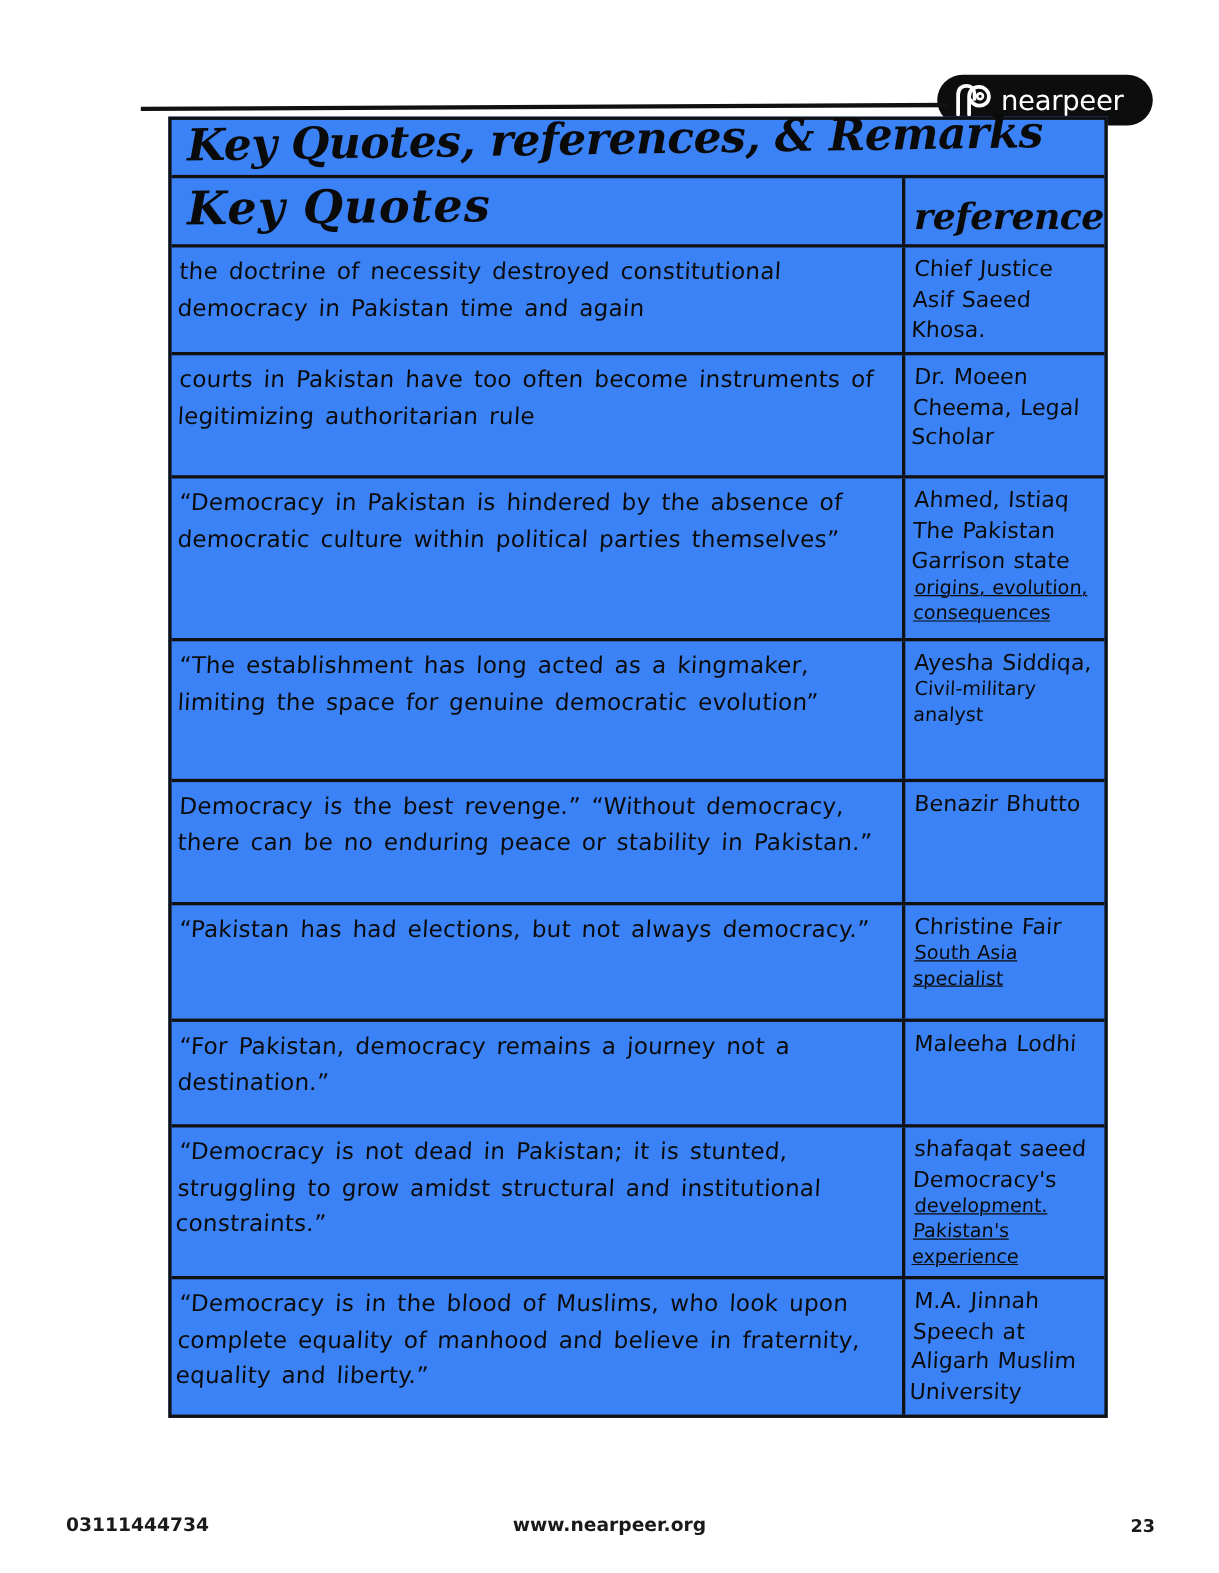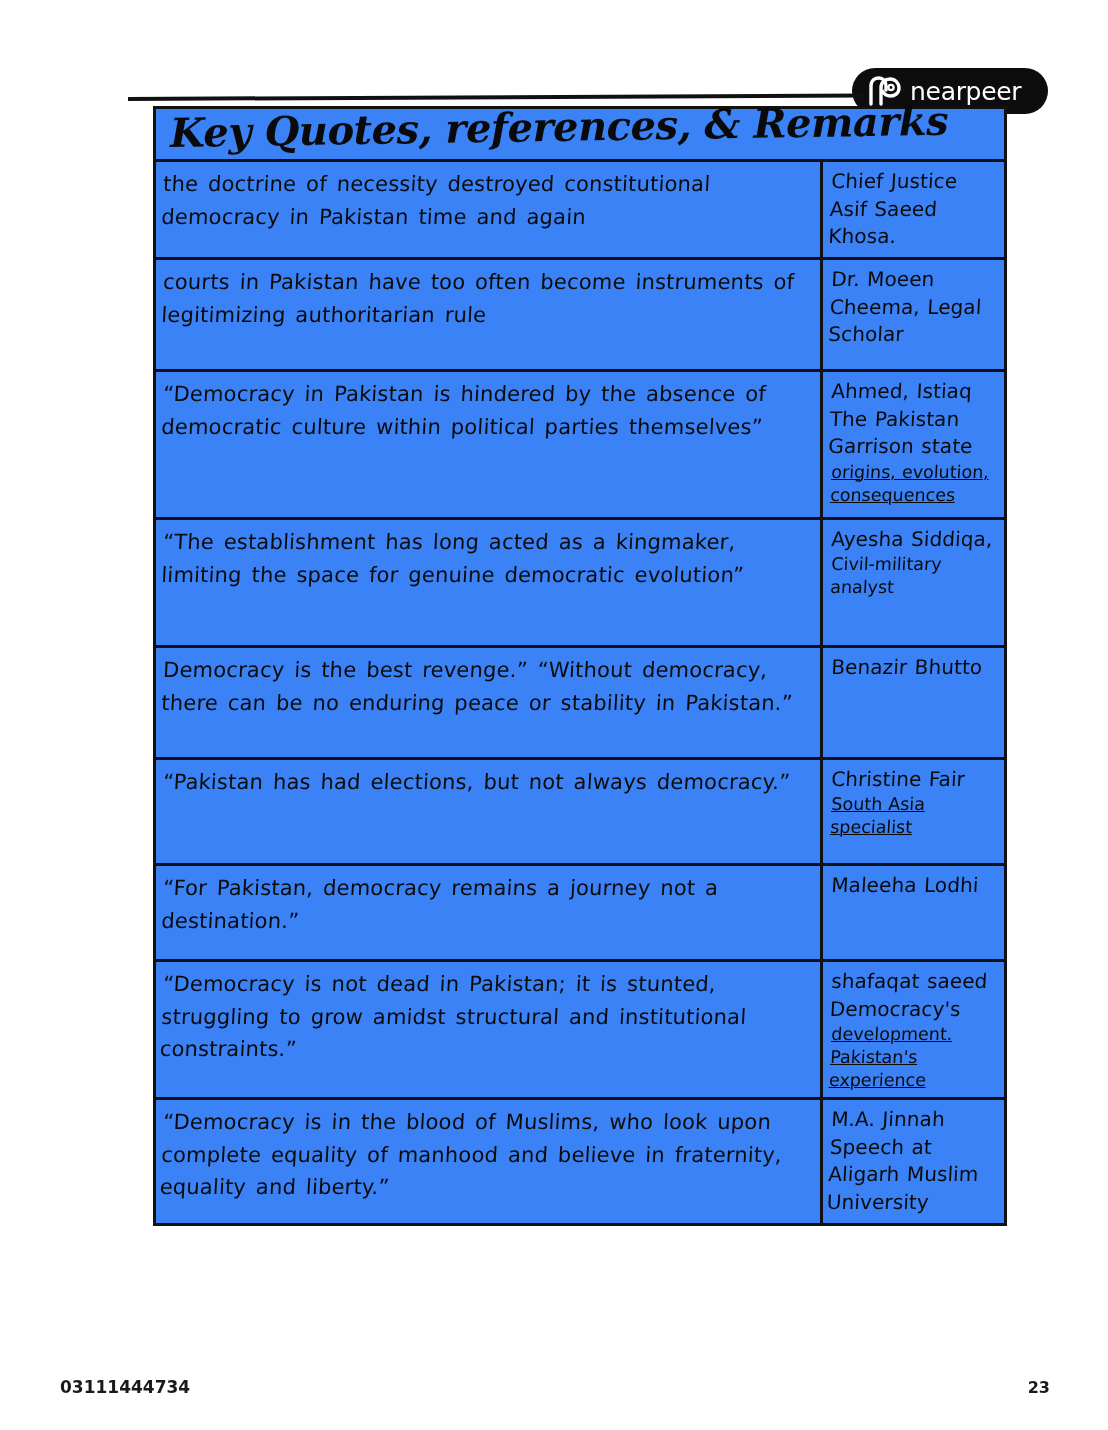--- a/index.html
+++ b/index.html
@@ -221,20 +221,28 @@
 </div>
 
 <div id="top-rule"></div>
 
 <div id="sheet">
 
   <div id="title-row">
     <div id="title-text">Key Quotes, references, &amp; Remarks</div>
   </div>
 
+  <div class="row" id="header-row">
+    <div class="col-quote">
+      <div class="hdr" id="hdr-quotes">Key   Quotes</div>
+    </div>
+    <div class="col-ref">
+      <div class="hdr" id="hdr-ref">reference</div>
+    </div>
+  </div>
 
   <div class="row r1">
     <div class="col-quote">
       <div class="hand quote-text">the doctrine of necessity destroyed constitutional democracy in Pakistan time and again</div>
     </div>
     <div class="col-ref">
       <span class="hand ref-text ref-block">Chief Justice Asif Saeed Khosa.</span>
     </div>
   </div>
 
@@ -311,14 +319,15 @@
     </div>
     <div class="col-ref">
       <span class="hand ref-text ref-block">M.A. Jinnah Speech at Aligarh Muslim University</span>
     </div>
   </div>
 
 </div>
 
 <div id="footer">
   <span id="footer-phone">03111444734</span>
+  <span id="footer-site">www.nearpeer.org</span>
   <span id="footer-page">23</span>
 </div>
 
 </body></html>

